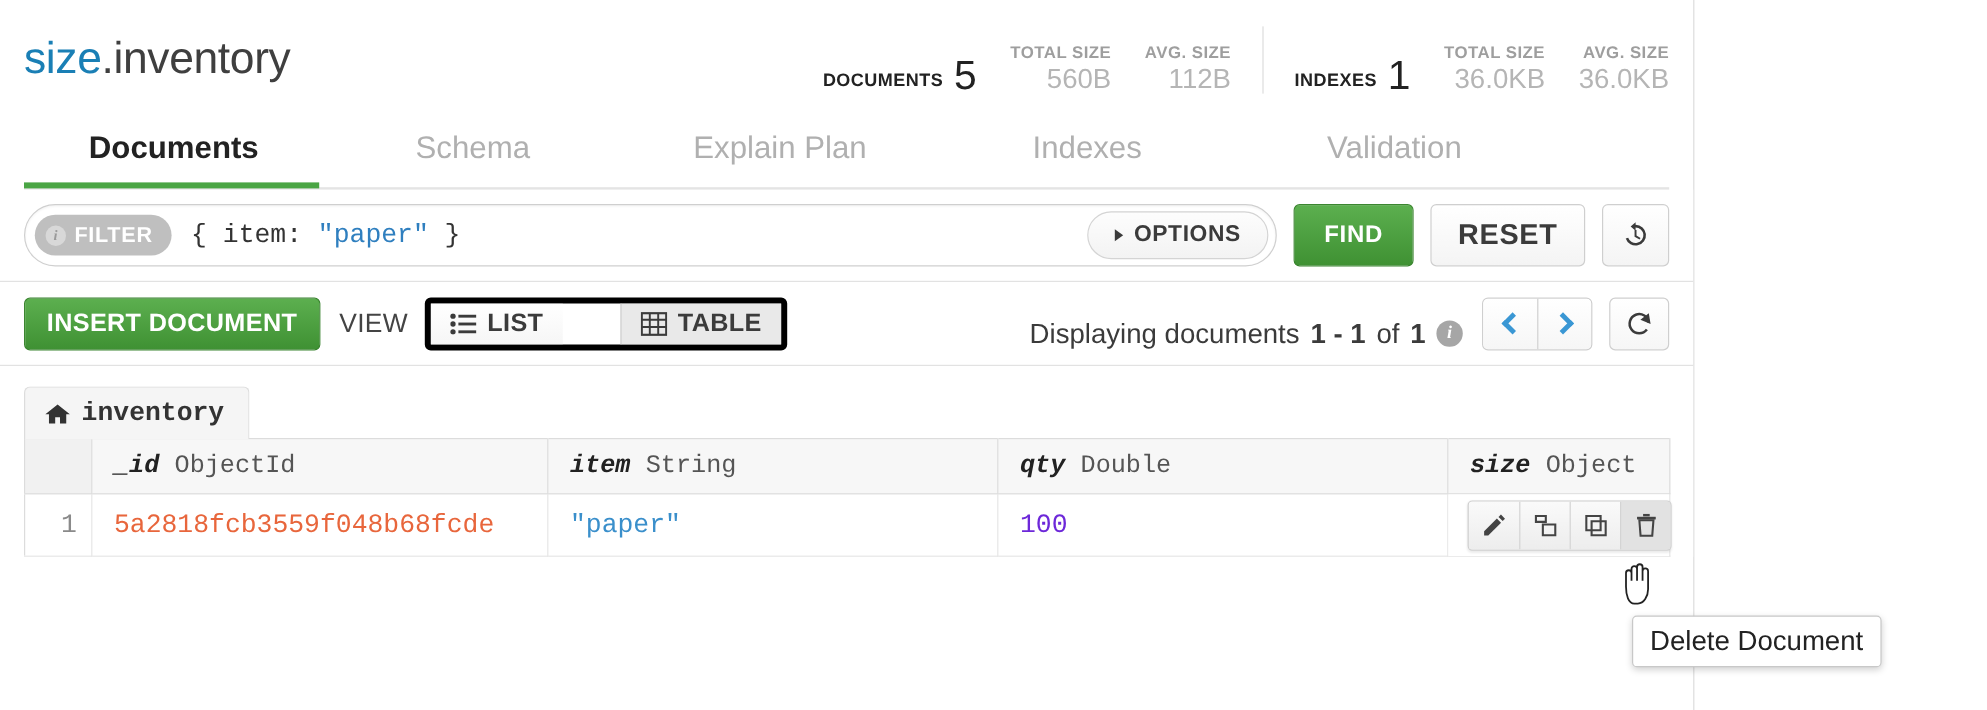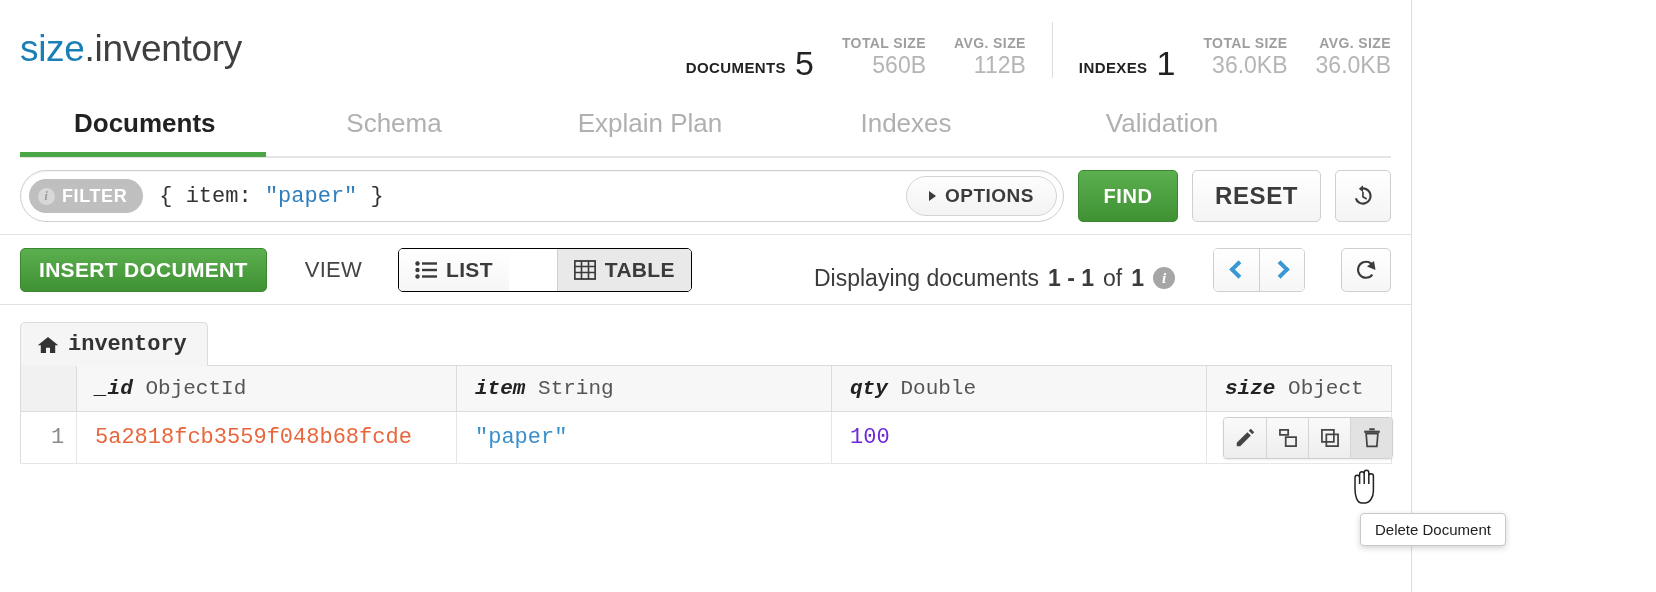--- a/index.html
+++ b/index.html
@@ -263,21 +263,20 @@
   }
 
   
   .toolbar {
     height: 70px;
     border-bottom: 1px solid #e2e2e2;
     display: flex;
     align-items: center;
     padding: 0 20px;
     background: #fff;
-    gap: 22px;
   }
   .btn-insert {
     height: 44px;
     padding: 0 18px;
     background: linear-gradient(#5caf4f,#3f9133);
     border: 1px solid #3b8630;
     border-radius: 5px;
     color: #fff;
     font-size: 21px;
     font-weight: bold;
@@ -286,21 +285,21 @@
   }
   .view-label {
     font-size: 22px;
     color: #444;
     margin: 0 14px 0 16px;
     letter-spacing: 0.3px;
   }
   .viewgroup {
     display: flex;
     height: 44px;
-    border: 1px solid #000000;
+    border: 5px solid #000000;
     border-radius: 5px;
     overflow: hidden;
   }
   .viewbtn {
     display: inline-flex;
     align-items: center;
     gap: 9px;
     padding: 0 16px;
     font-size: 21px;
     font-weight: bold;
@@ -469,21 +468,21 @@
   .act + .act { border-left: 1px solid #d4d4d4; }
   .act.hovered { background: #e2e2e2; }
 
   .tooltip {
     position: absolute;
     background: #fff;
     border: 1px solid #c8c8c8;
     border-radius: 4px;
     box-shadow: 0 2px 6px rgba(0,0,0,0.18);
     padding: 7px 14px;
-    font-size: 15px;
+    font-size: 23px;
     color: #222;
     white-space: nowrap;
     left: 1360px;
     top: 513px;
   }
   .cursor {
     position: absolute;
     left: 1349px;
     top: 468px;
     width: 34px;

